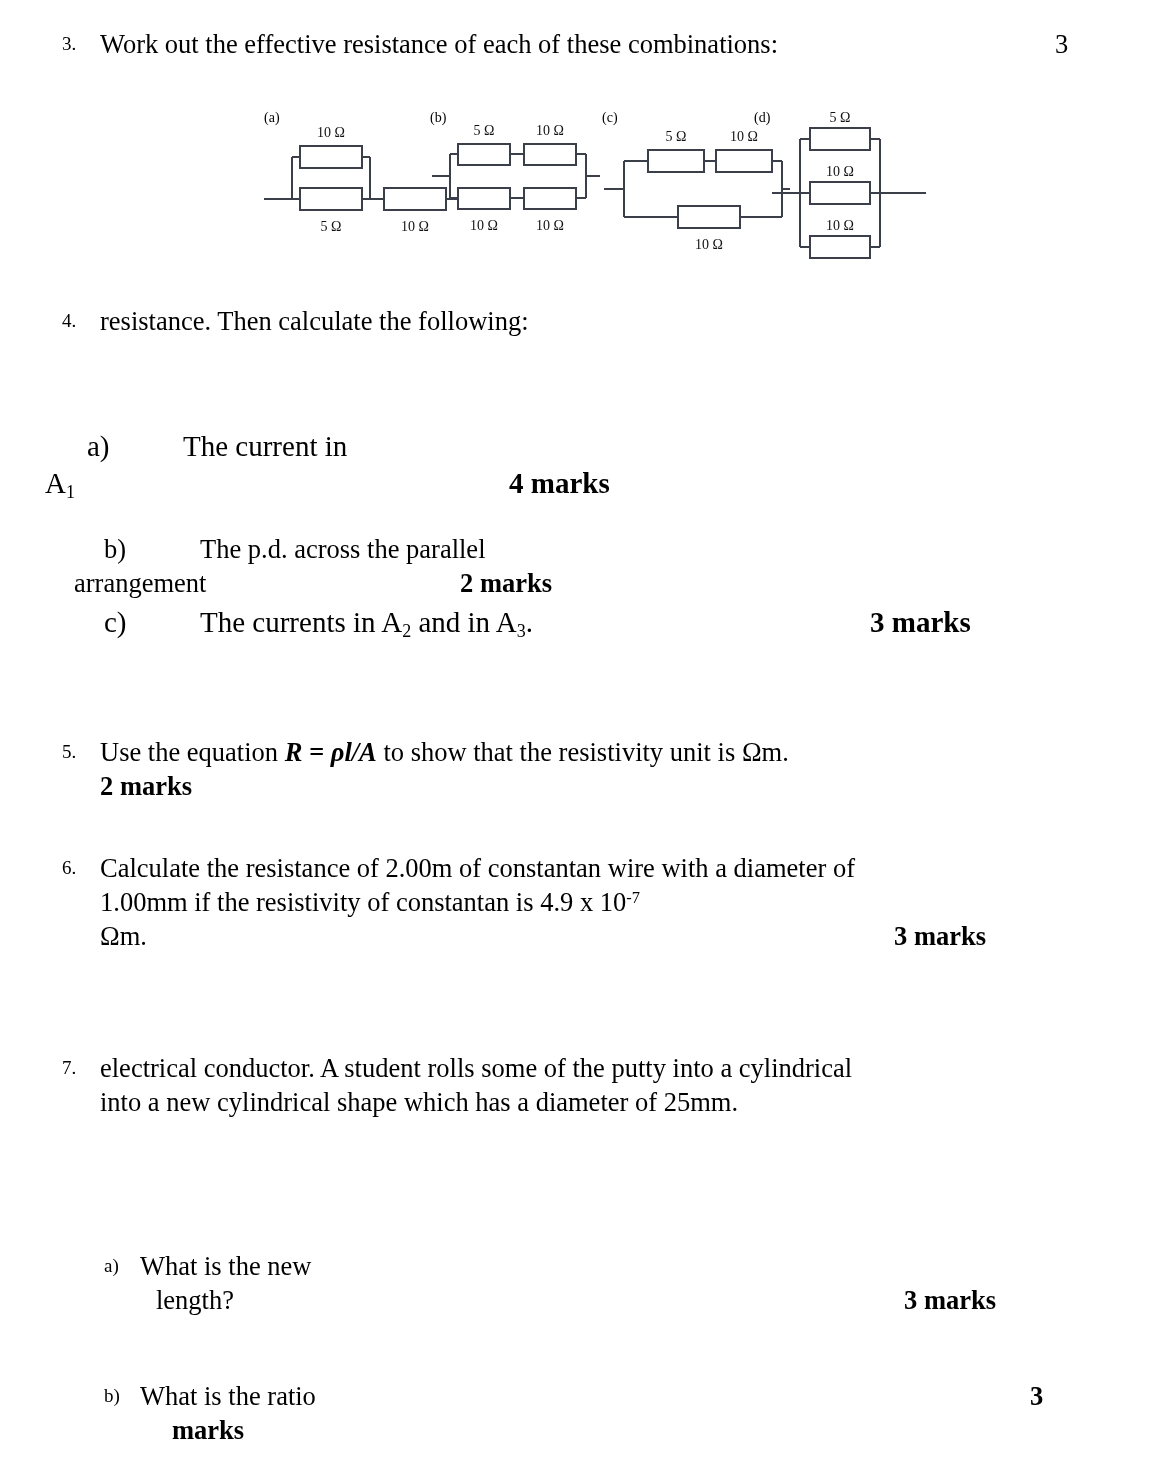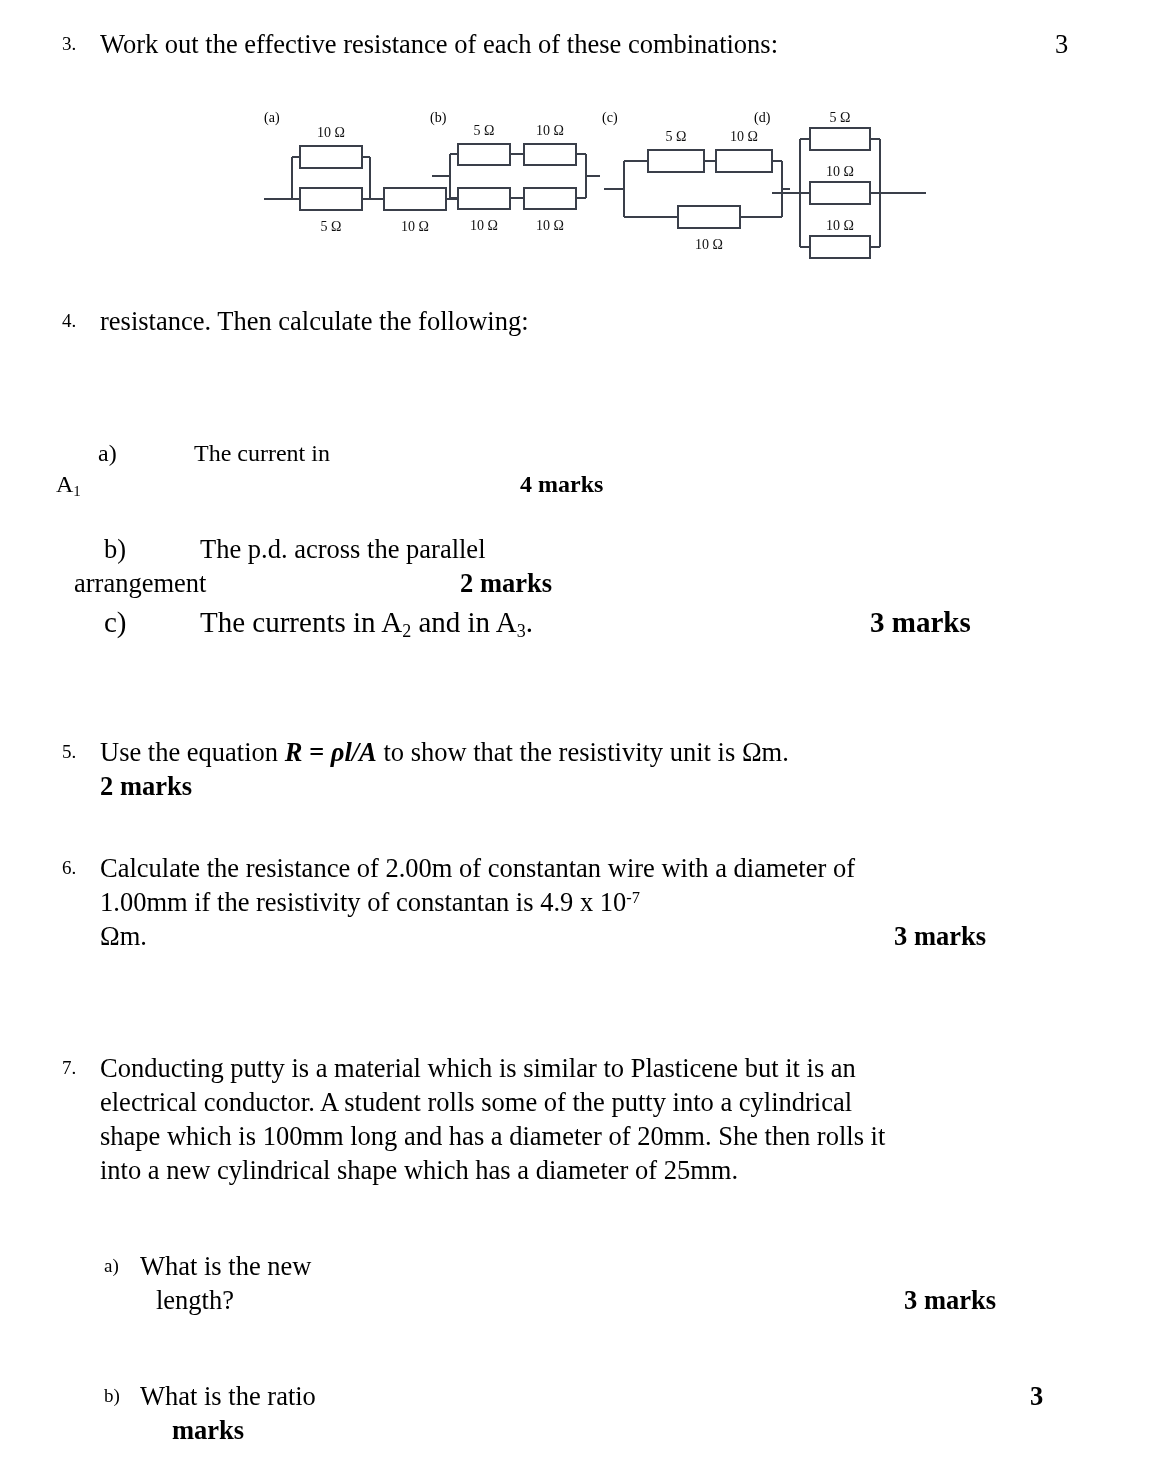--- a/index.html
+++ b/index.html
@@ -226,21 +226,21 @@
 
   </div>
 
   <div class="qitem" id="q4">
     <span class="qnum">4.</span>
     <div class="qbody">
       <div>resistance. Then calculate the following:</div>
     </div>
   </div>
 
-  <div style="position:absolute; left:56px; top:428px; width:1050px; font-size:24px; line-height:1.28;margin-top:10px;">
+  <div style="position:absolute; left:45px; top:428px; width:1050px; font-size:29px; line-height:1.28;">
     <div style="position:relative;">
       <span style="display:inline-block; width:96px; margin-left:42px;">a)</span><span>The current in</span>
     </div>
     <div style="position:relative; margin-left:0px;">
       <span><span>A</span><sub>1</sub></span>
       <span class="marks-abs" style="left:464px; top:0;">4  marks</span>
     </div>
   </div>
 
   <div style="position:absolute; left:62px; top:533px; width:1050px; font-size:26.5px; line-height:1.28;">
@@ -276,23 +276,21 @@
       <div style="position:relative;">
         <span>Ωm.</span>
         <span class="marks-abs" style="left:794px; top:0;">3 marks</span>
       </div>
     </div>
   </div>
 
   <div class="qitem" id="q7">
     <span class="qnum">7.</span>
     <div class="qbody">
-      <div>Conducting putty is a material which is similar to Plasticene but it is an</div>
       <div>electrical conductor.   A student rolls some of the putty into a cylindrical</div>
-      <div>shape which is 100mm long and has a diameter of 20mm. She then rolls it</div>
       <div>into a new cylindrical shape which has a diameter of 25mm.</div>
     </div>
   </div>
 
   <div id="q7sub">
 
     <div class="q7row">
       <span class="q7letter">a)</span>
       <div>What is the new</div>
       <div style="position:relative; margin-left:16px;">

